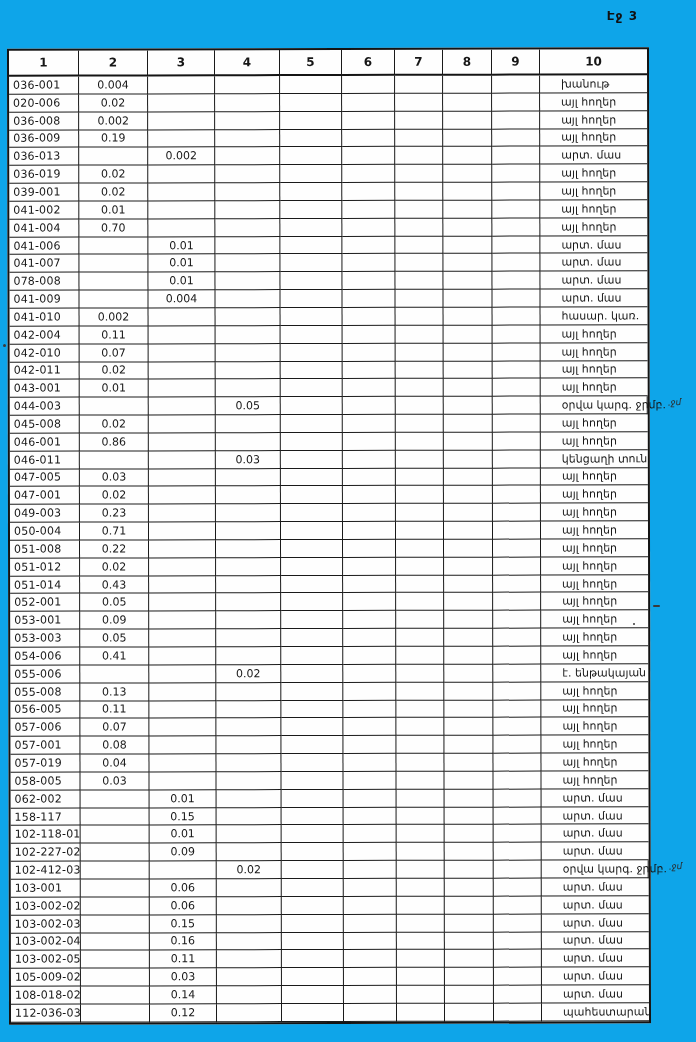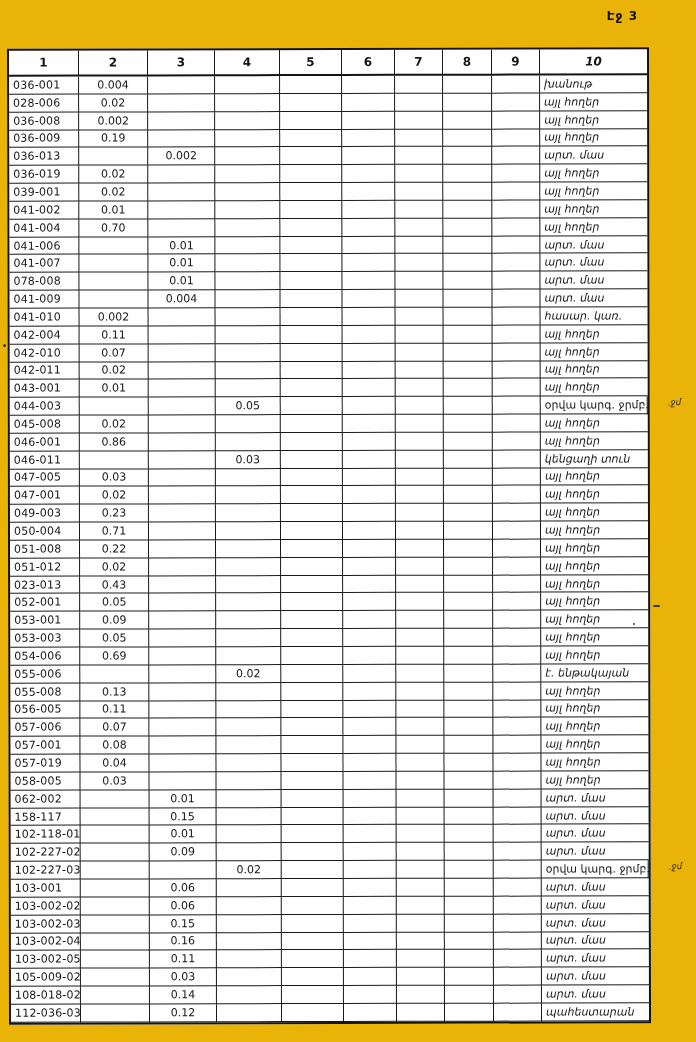--- a/index.html
+++ b/index.html
@@ -6,21 +6,21 @@
   body{
     width:696px;height:1042px;
     background:#ffffff;
     font-family:"DejaVu Sans", sans-serif;
     color:#161616;
     position:relative;
     overflow:hidden;
   }
   .page{
     position:absolute;left:0;top:0;width:696px;height:1042px;
-    background:#eab308;
+    background:#0ea5e9;
   }
   .page-label{
     position:absolute;top:9px;right:58px;
     font-size:12px;font-weight:bold;letter-spacing:1px;
     color:#111;
   }
   .doc-table{
     position:absolute;left:8px;top:48px;width:642px;
     border:2px solid #141414;
     background:#fefefe;
@@ -37,29 +37,29 @@
   .cell{
     border-right:1px solid #1a1a1a;
     border-bottom:1px solid #1a1a1a;
     box-sizing:border-box;
     display:flex;align-items:center;
     font-size:11px;
     line-height:1;
     white-space:nowrap;
     overflow:visible;
   }
-  .cell:last-child{border-right:none;font-style:italic;}
+  .cell:last-child{border-right:none;}
   .header .cell{
     border-bottom:2px solid #141414;
     justify-content:center;
     font-size:12px;font-weight:bold;
   }
   .cell.code{padding-left:4px;font-weight:500;letter-spacing:0.2px;}
   .cell.val{justify-content:center;font-weight:500;}
-  .cell.cat{padding-left:4px;font-weight:500;}
+  .cell.cat{padding-left:21px;font-weight:500;}
   .margin-note{
     position:absolute;
     right:-34px;top:1px;
     font-size:9px;
     font-style:italic;
     color:#2b2b2b;
     transform:rotate(-4deg);
     white-space:nowrap;
   }
   .scan-artifact{
@@ -96,21 +96,21 @@
         <div class="cell val"></div>
         <div class="cell val"></div>
         <div class="cell"></div>
         <div class="cell"></div>
         <div class="cell"></div>
         <div class="cell"></div>
         <div class="cell"></div>
         <div class="cell cat">խանութ</div>
       </div>
       <div class="trow drow">
-        <div class="cell code">028-006</div>
+        <div class="cell code">020-006</div>
         <div class="cell val">0.02</div>
         <div class="cell val"></div>
         <div class="cell val"></div>
         <div class="cell"></div>
         <div class="cell"></div>
         <div class="cell"></div>
         <div class="cell"></div>
         <div class="cell"></div>
         <div class="cell cat">այլ հողեր</div>
       </div>
@@ -421,21 +421,21 @@
         <div class="cell val"></div>
         <div class="cell val"></div>
         <div class="cell"></div>
         <div class="cell"></div>
         <div class="cell"></div>
         <div class="cell"></div>
         <div class="cell"></div>
         <div class="cell cat">այլ հողեր</div>
       </div>
       <div class="trow drow">
-        <div class="cell code">023-013</div>
+        <div class="cell code">051-014</div>
         <div class="cell val">0.43</div>
         <div class="cell val"></div>
         <div class="cell val"></div>
         <div class="cell"></div>
         <div class="cell"></div>
         <div class="cell"></div>
         <div class="cell"></div>
         <div class="cell"></div>
         <div class="cell cat">այլ հողեր</div>
       </div>
@@ -470,21 +470,21 @@
         <div class="cell val"></div>
         <div class="cell"></div>
         <div class="cell"></div>
         <div class="cell"></div>
         <div class="cell"></div>
         <div class="cell"></div>
         <div class="cell cat">այլ հողեր</div>
       </div>
       <div class="trow drow">
         <div class="cell code">054-006</div>
-        <div class="cell val">0.69</div>
+        <div class="cell val">0.41</div>
         <div class="cell val"></div>
         <div class="cell val"></div>
         <div class="cell"></div>
         <div class="cell"></div>
         <div class="cell"></div>
         <div class="cell"></div>
         <div class="cell"></div>
         <div class="cell cat">այլ հողեր</div>
       </div>
       <div class="trow drow">
@@ -613,21 +613,21 @@
         <div class="cell val">0.09</div>
         <div class="cell val"></div>
         <div class="cell"></div>
         <div class="cell"></div>
         <div class="cell"></div>
         <div class="cell"></div>
         <div class="cell"></div>
         <div class="cell cat">արտ. մաս</div>
       </div>
       <div class="trow drow">
-        <div class="cell code">102-227-03</div>
+        <div class="cell code">102-412-03</div>
         <div class="cell val"></div>
         <div class="cell val"></div>
         <div class="cell val">0.02</div>
         <div class="cell"></div>
         <div class="cell"></div>
         <div class="cell"></div>
         <div class="cell"></div>
         <div class="cell"></div>
         <div class="cell cat">օրվա կարգ. ջրմբ.</div>
         <span class="margin-note">.ջմ</span>

